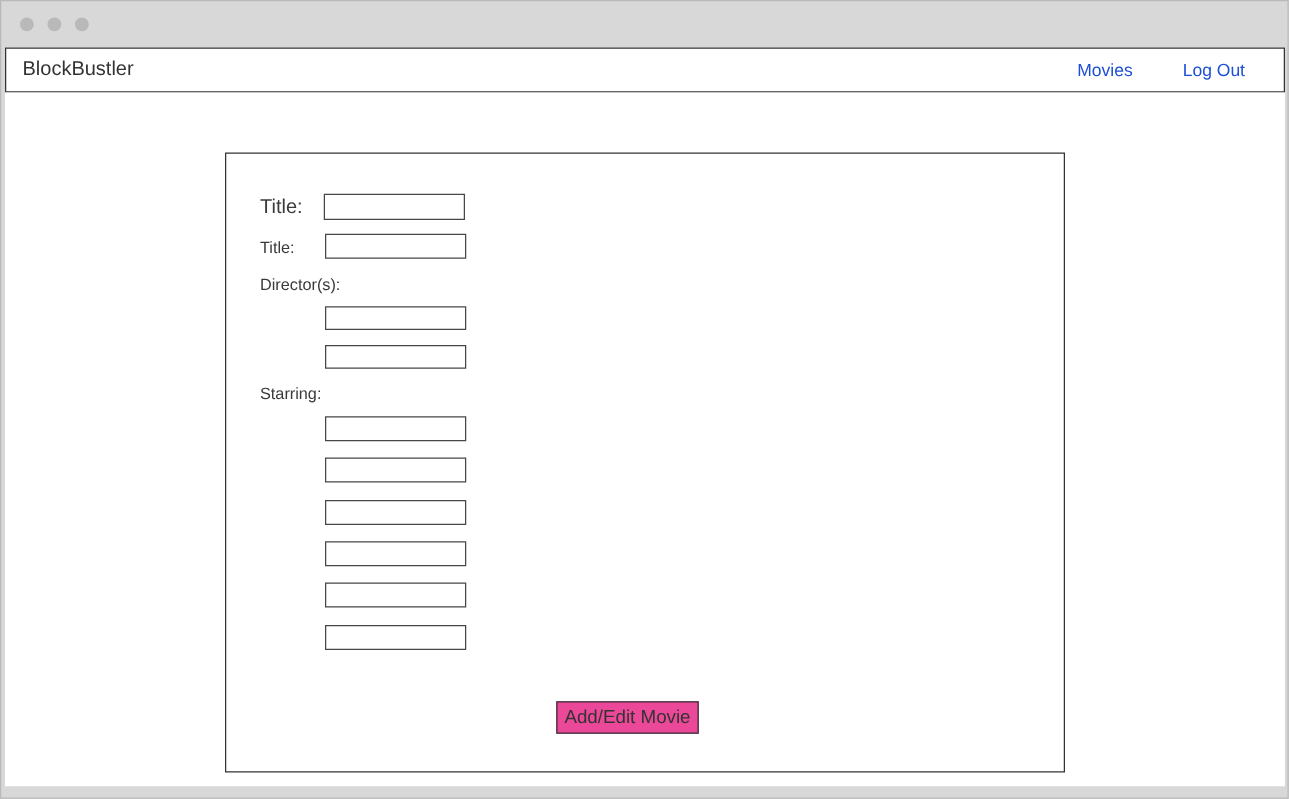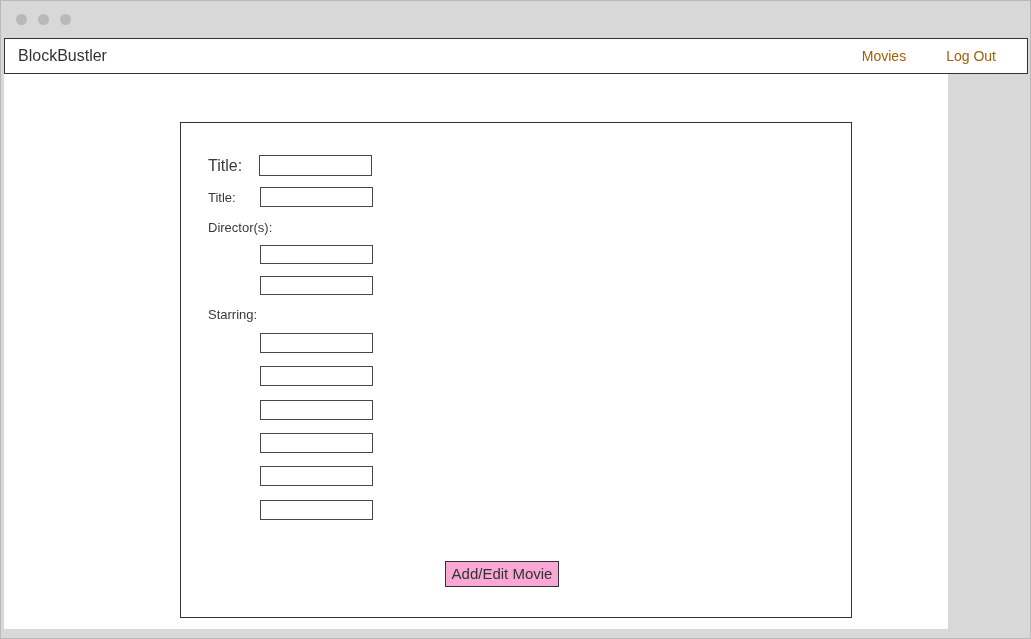--- a/index.html
+++ b/index.html
@@ -31,23 +31,23 @@
   }
   .brand {
     margin-left: 13px;
     font-size: 16px; color: #333333;
   }
   .nav-links {
     margin-left: auto; margin-right: 31px;
     display: flex; gap: 40px;
     font-size: 14px; color: #3d3d3d;
   }
-  .nav-links a { color: #a16207; text-decoration: none; cursor: pointer; }
+  .nav-links a { color: #1d4ed8; text-decoration: none; cursor: pointer; }
   .content {
-    position: absolute; top: 73px; left: 3px; width: 944px; height: 555px;
+    position: absolute; top: 73px; left: 3px; width: 1024px; height: 555px;
     background: #ffffff;
   }
   .form-box {
     position: absolute; left: 176px; top: 48px;
     width: 672px; height: 496px;
     background: #ffffff;
     border: 1px solid #333333;
   }
   .lbl {
     position: absolute; left: 27px;
@@ -73,21 +73,21 @@
   .inp-star4 { top: 310px; }
   .inp-star5 { top: 343px; }
   .inp-star6 { top: 377px; }
   .lbl-title-pos { top: 32px; }
   .lbl-year-pos { top: 67px; }
   .lbl-directors-pos { top: 97px; }
   .lbl-starring-pos { top: 184px; text-align: right; }
   .submit-btn {
     position: absolute; left: 264px; top: 438px;
     width: 114px; height: 26px;
-    background: #f9a8d4;
+    background: #ec4899;
     border: 1px solid #333333;
     font-family: "Liberation Sans", sans-serif;
     font-size: 15px; color: #333333;
     text-align: center; line-height: 24px;
     cursor: pointer;
   }
 </style>
 </head>
 <body>
 

